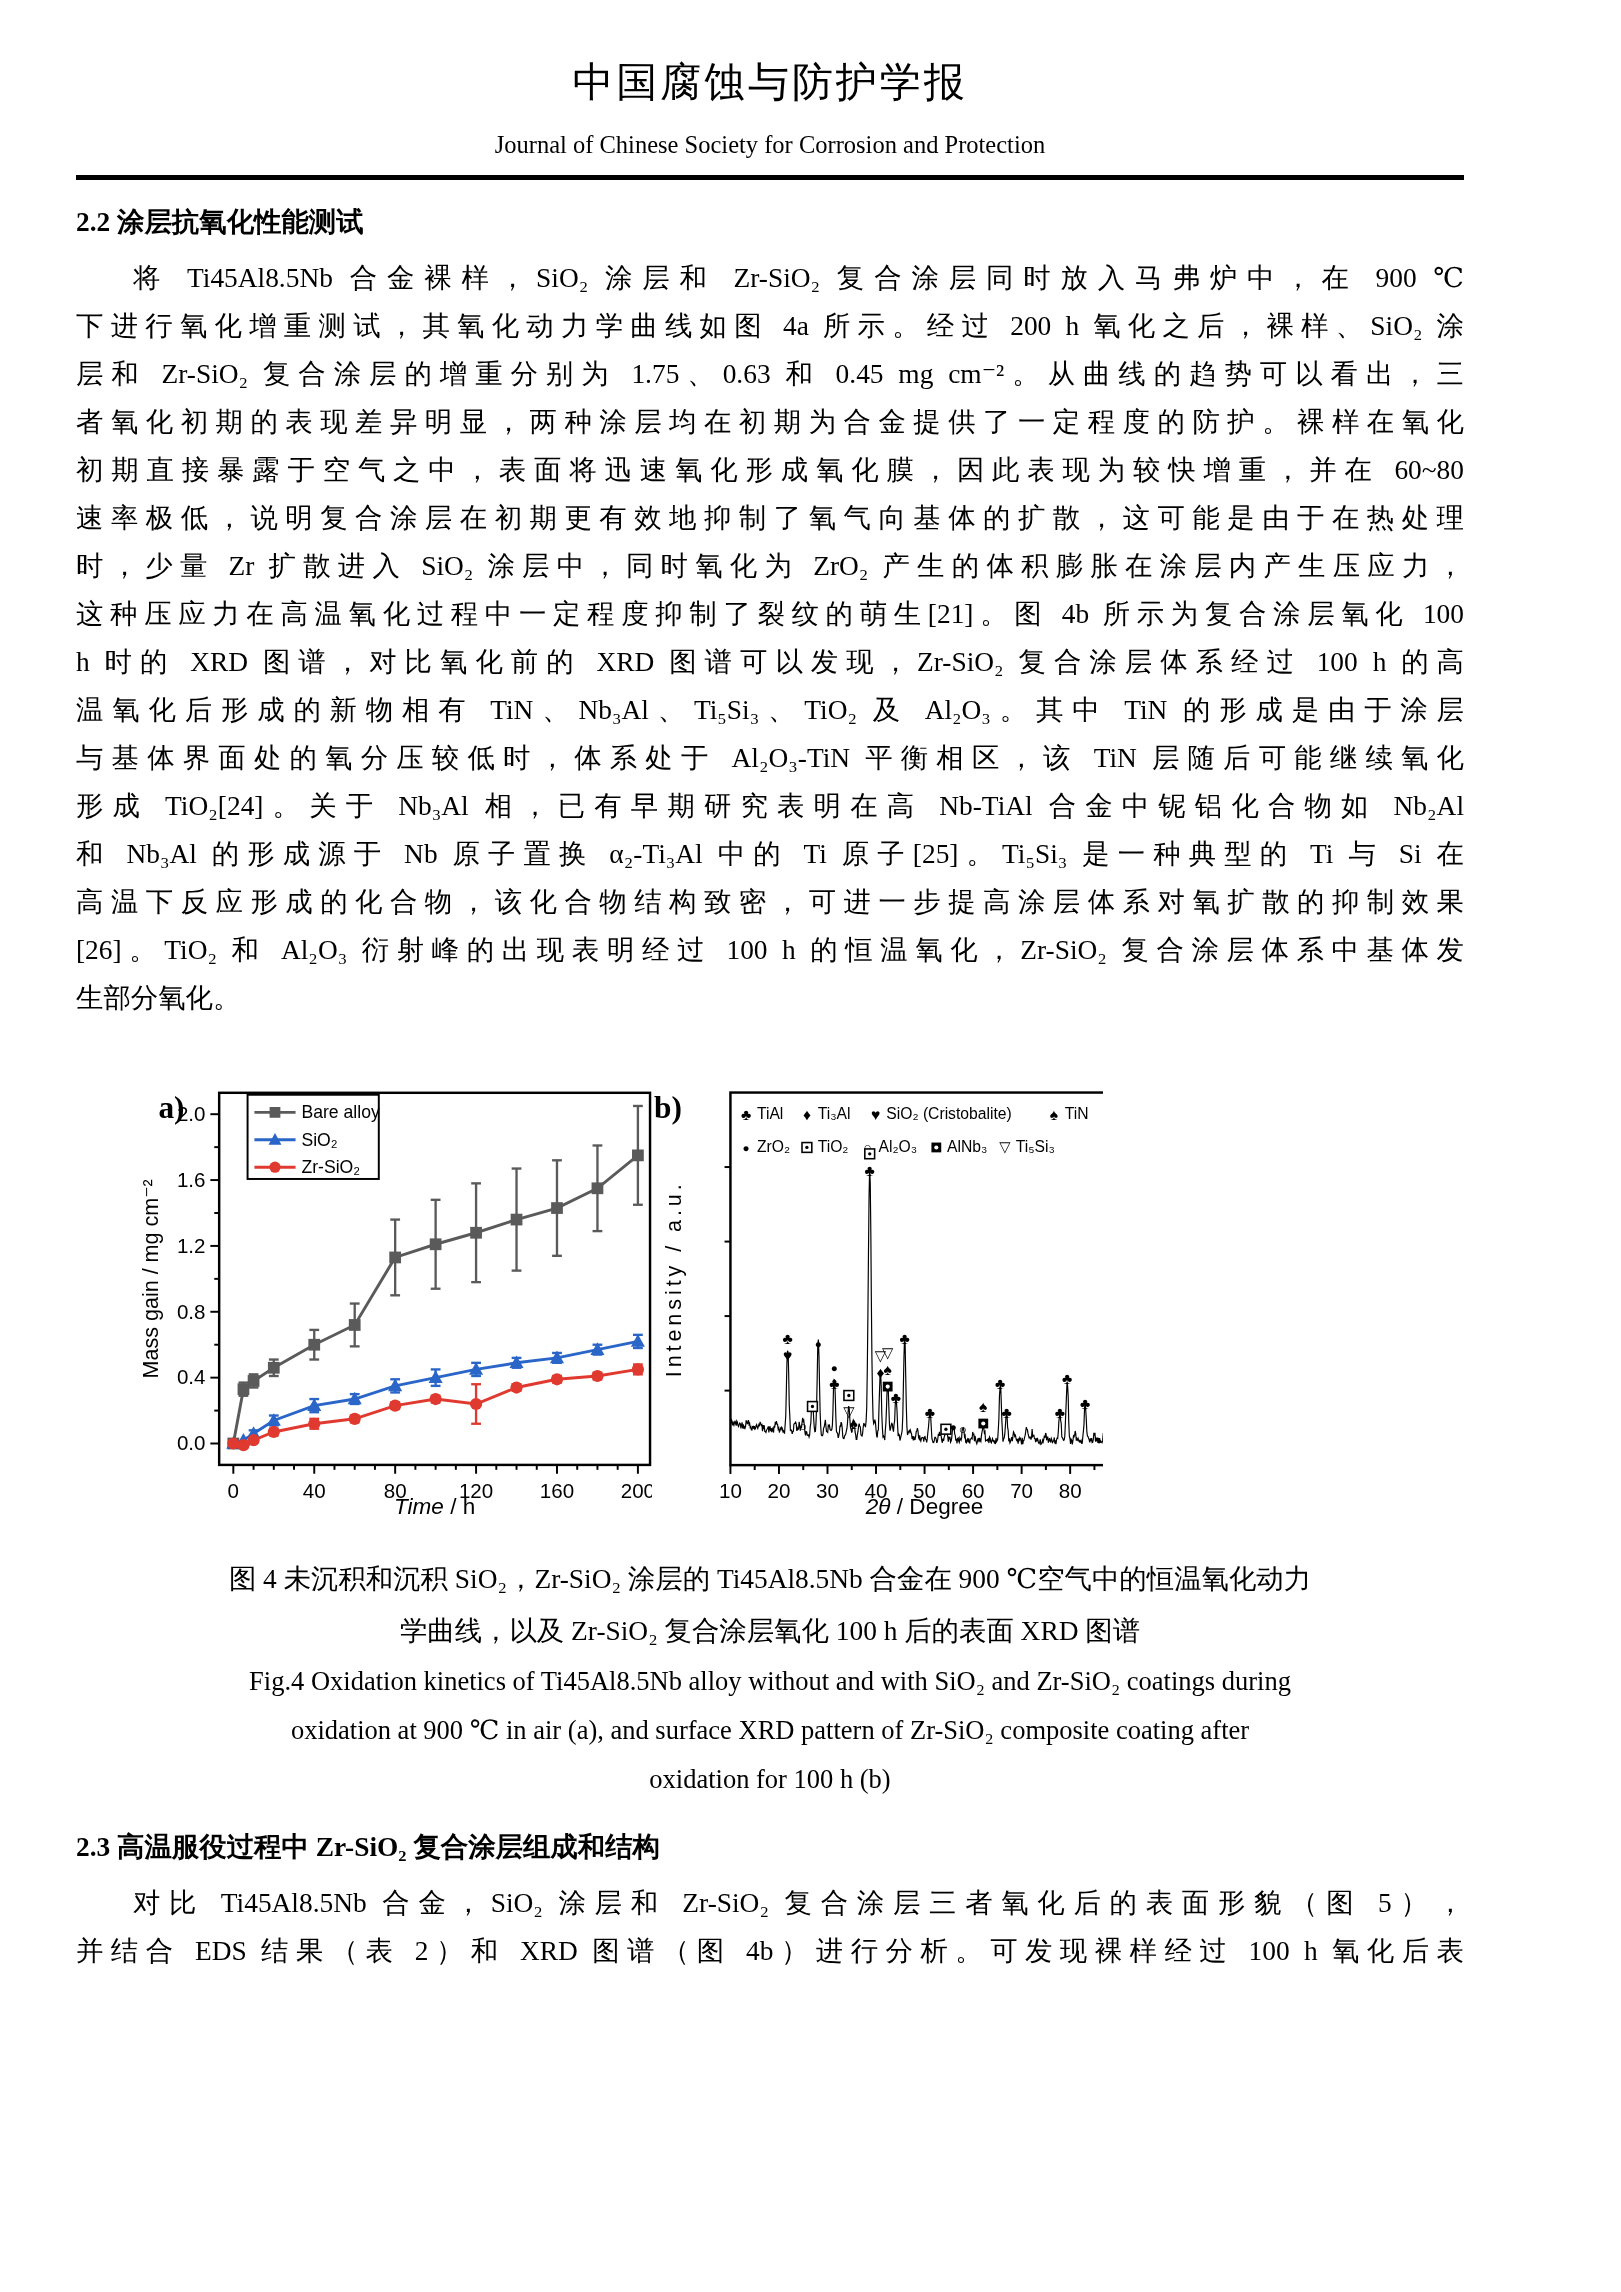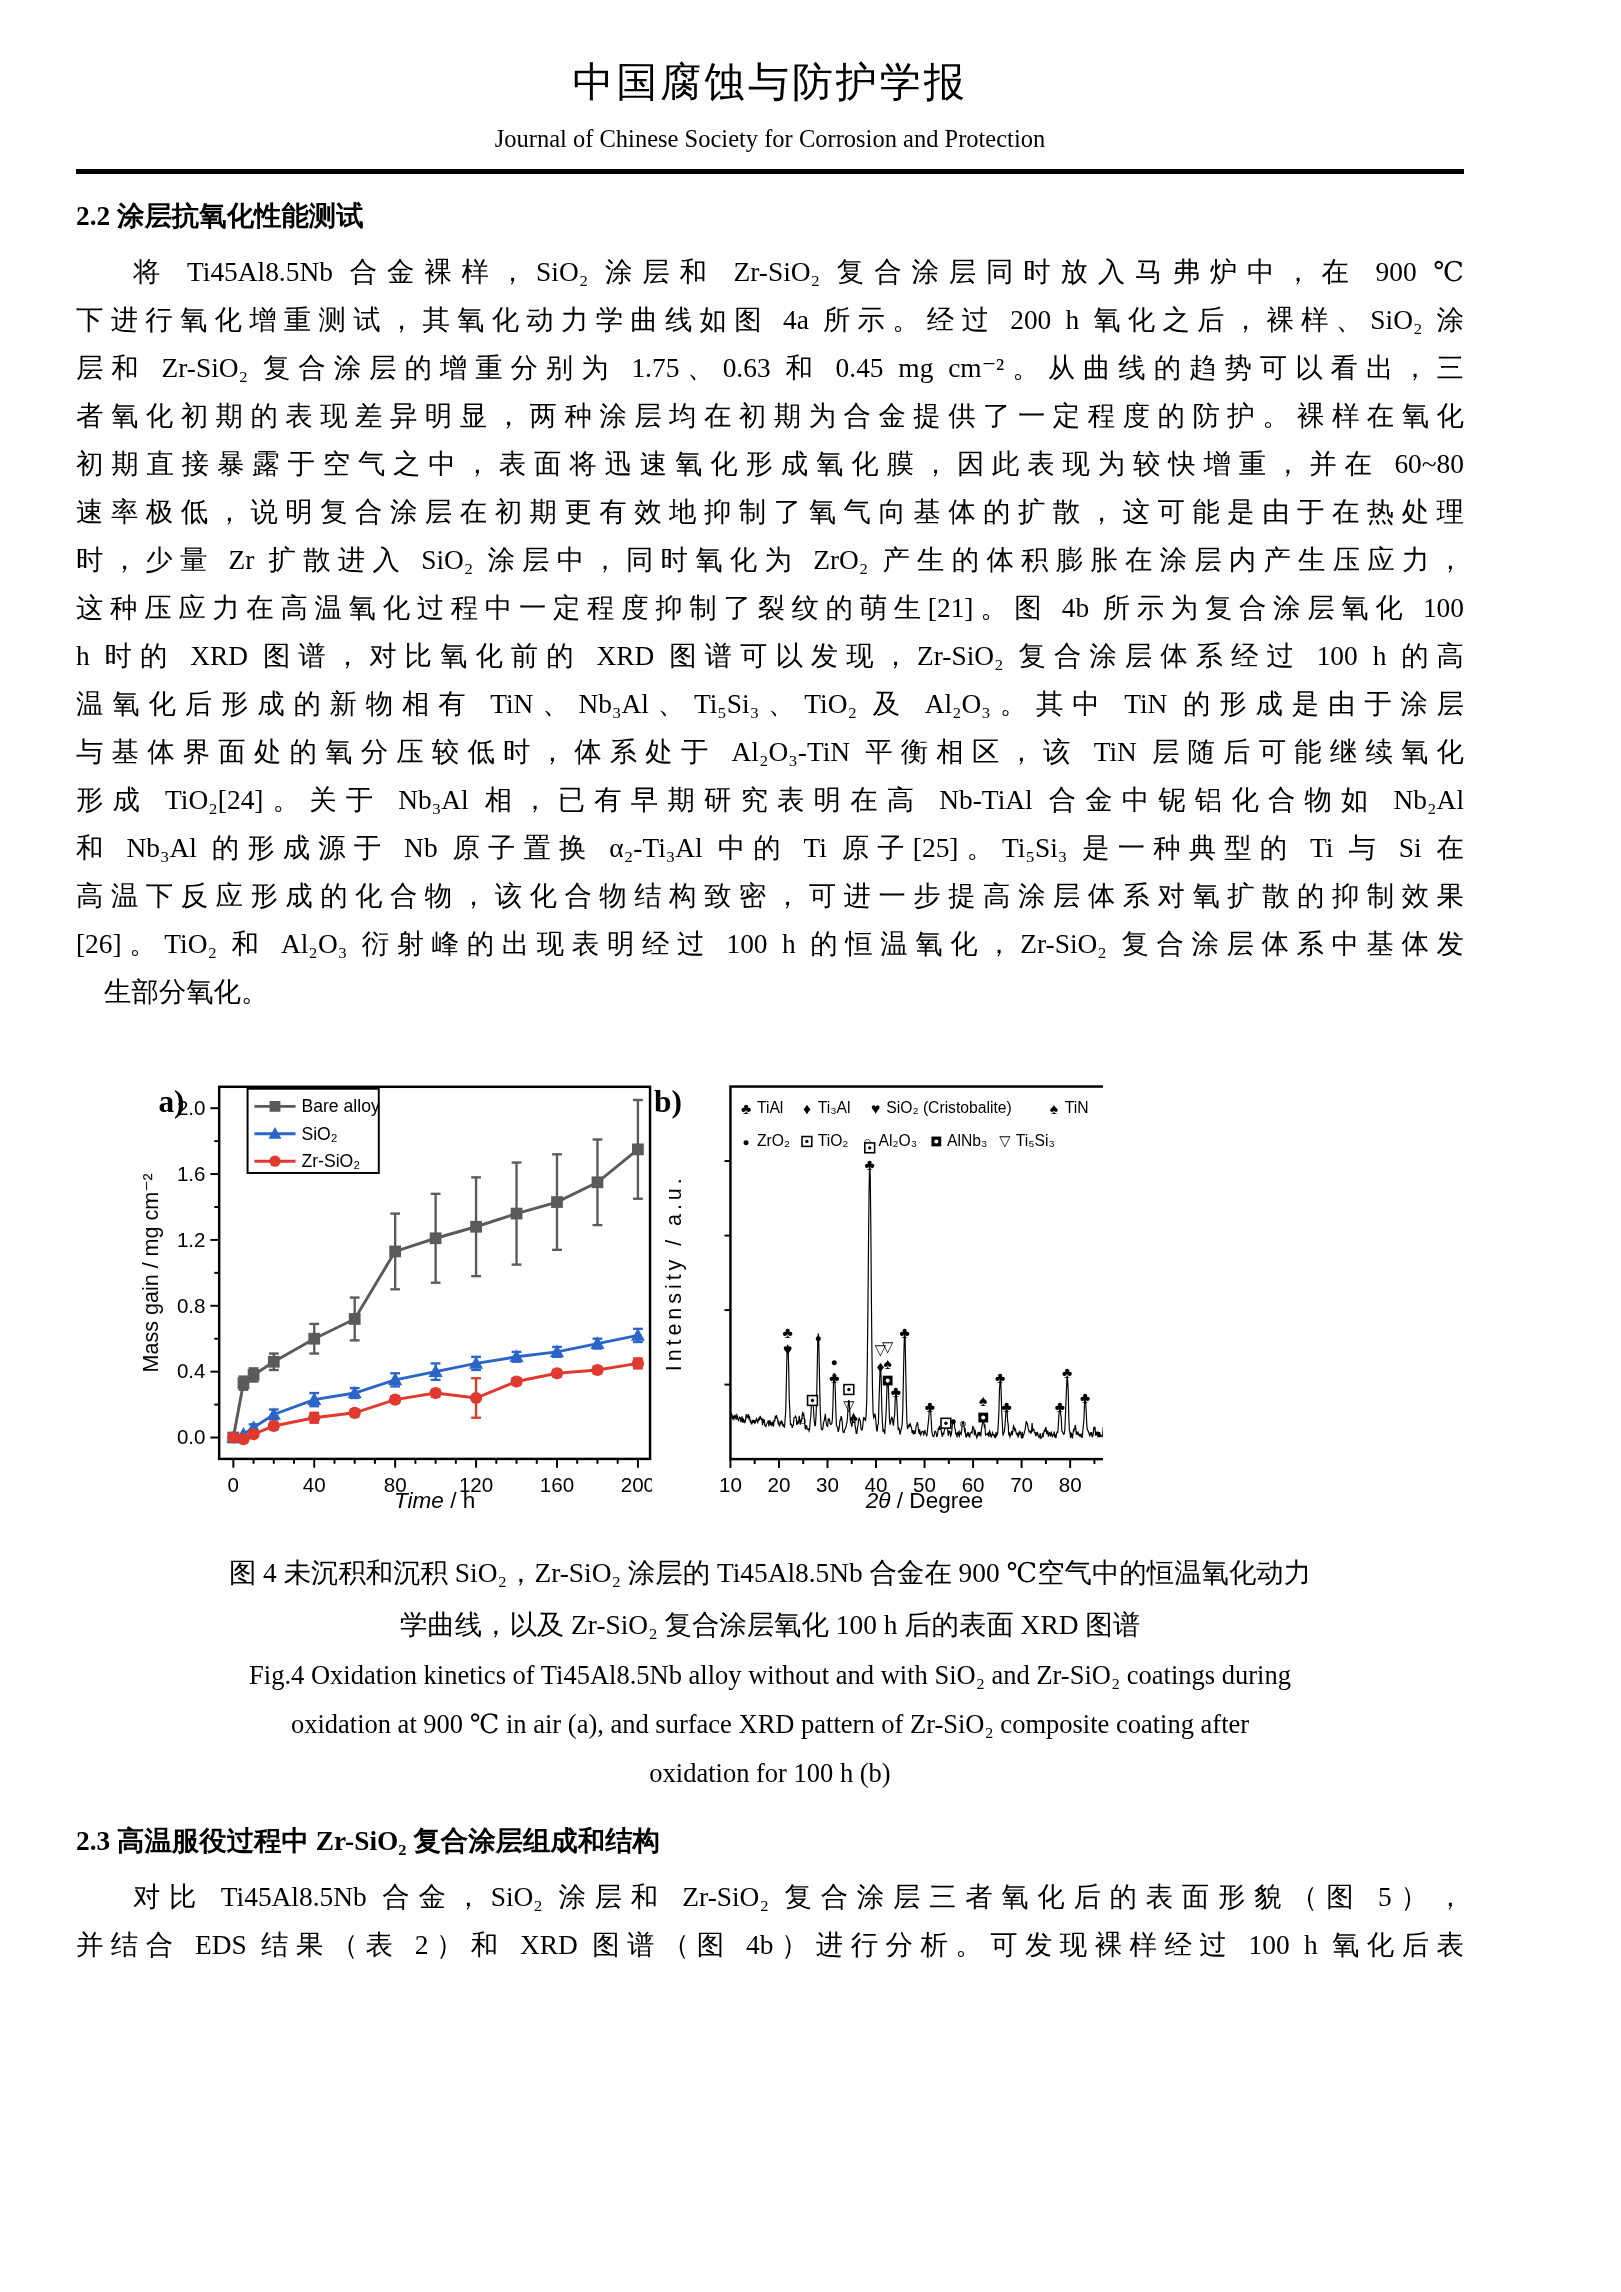--- a/index.html
+++ b/index.html
@@ -1,25 +1,25 @@
 <!DOCTYPE html>
 <html><head>
 <meta charset="utf-8">
 <style>
   html,body{margin:0;padding:0;background:#ffffff;}
   body{width:1621px;height:2293px;overflow:hidden;color:#000;
        font-family:"Liberation Serif","DejaVu Serif",serif;}
   .content{padding:55px 157px 0 76px;}
   .title-cn{text-align:center;font-size:41px;letter-spacing:2.9px;}
-  .title-en{text-align:center;font-size:24.5px;margin-top:15px;}
+  .title-en{text-align:center;font-size:24.5px;margin-top:21px;}
   .header-rule{border-bottom:5.9px solid #000;margin-top:15.7px;}
   h2.sec{font-size:27.4px;font-weight:700;margin:23.5px 0 0 0;line-height:39px;}
   .para{margin-top:11.8px;font-size:27.4px;}
   .pline{line-height:48px;text-align:justify;text-align-last:justify;}
-  .pline.plast{text-align-last:left;margin-left:28px;}
+  .pline.plast{text-align-last:left;}
   .indent{text-indent:57px;}
   .figure{margin:43px 0 0 0;padding:0;}
   .charts{display:flex;align-items:flex-start;padding-left:57px;}
   .caps{margin-top:27.4px;}
   .cap{text-align:center;font-size:27.4px;line-height:52px;}
   .cap-en{font-size:26.5px;line-height:49px;}
   svg text{fill:#000;}
 </style>
 </head>
 <body>

